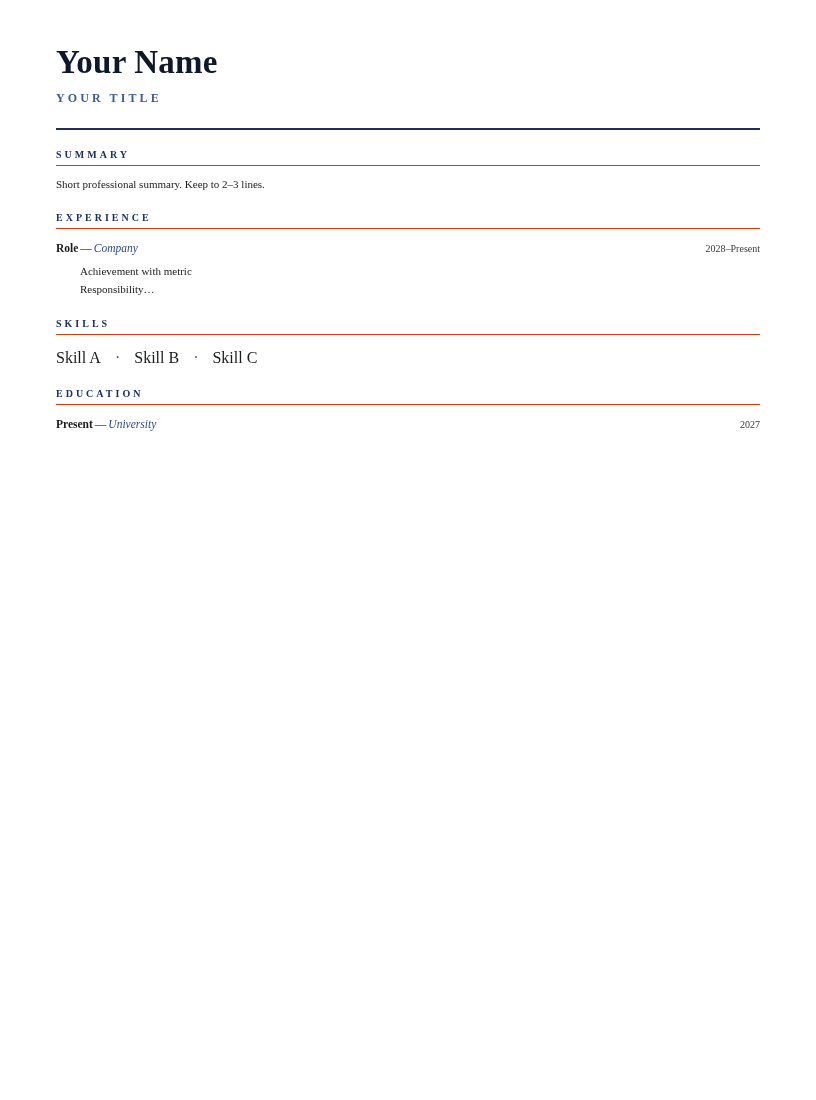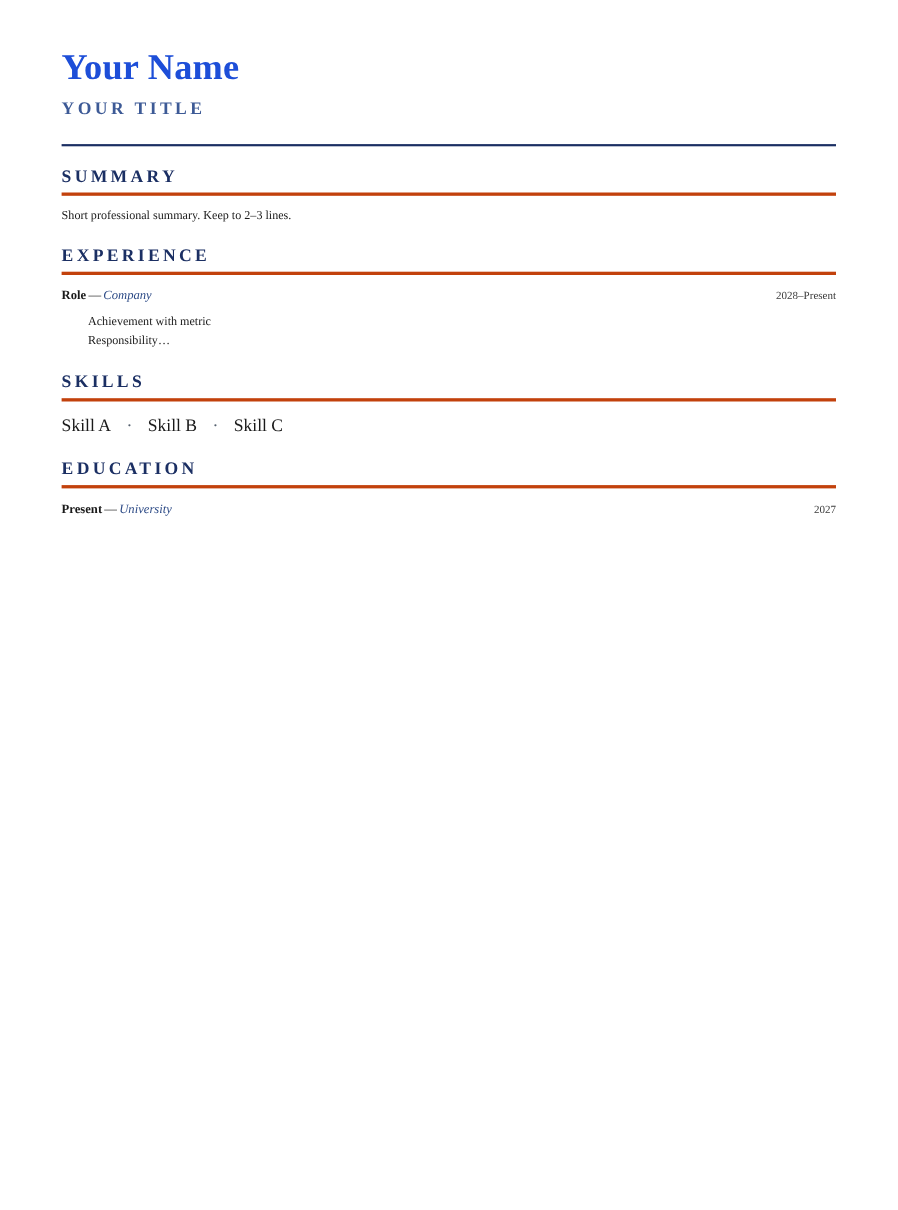--- a/index.html
+++ b/index.html
@@ -23,54 +23,54 @@
   }
 
   
   .header {
     padding-top: 4px;
   }
   .name {
     font-family: "Liberation Serif", serif;
     font-size: 33px;
     font-weight: bold;
-    color: #1d4ed8;
+    color: #0f172a;
     letter-spacing: 0.2px;
     line-height: 1.15;
     margin: 0;
   }
   .title {
     margin-top: 9px;
     font-family: "Liberation Serif", serif;
-    font-size: 16px;
+    font-size: 12px;
     font-weight: bold;
     letter-spacing: 3.1px;
     color: #3d5a96;
     text-transform: uppercase;
   }
   .header-rule {
     margin-top: 22px;
     border: 0;
     border-top: 2px solid #1b2f63;
     height: 0;
   }
 
   
   .section {
     margin-top: 19px;
   }
   .section-title {
     font-family: "Liberation Serif", serif;
-    font-size: 16px;
+    font-size: 10px;
     font-weight: bold;
     letter-spacing: 3px;
     color: #1b2f63;
     text-transform: uppercase;
     padding-bottom: 5px;
-    border-bottom: 3px solid #c2410c;
+    border-bottom: 1px solid #c2410c;
   }
   .section-body {
     padding-top: 11px;
     font-size: 11.5px;
     line-height: 1.45;
     color: #1a1a1a;
   }
 
   .summary-text {
     font-size: 11px;

